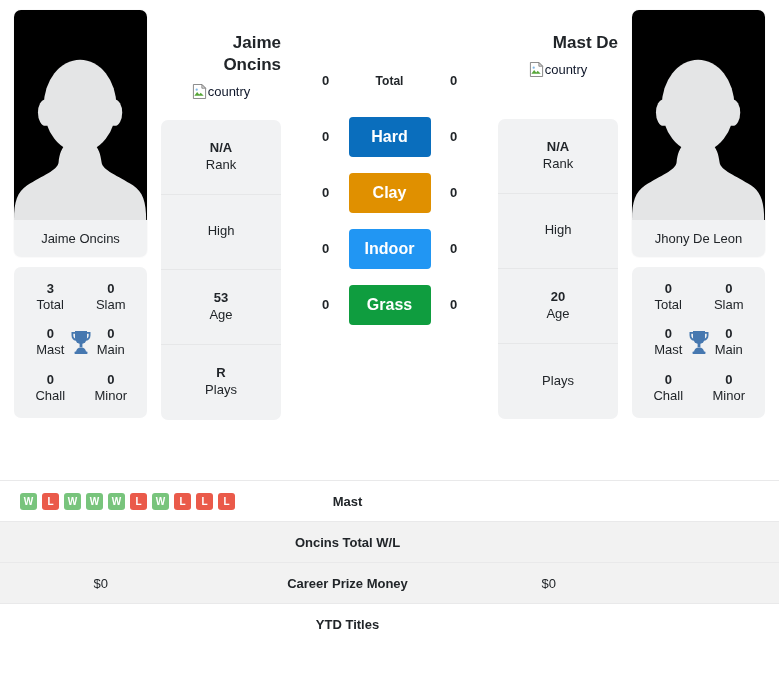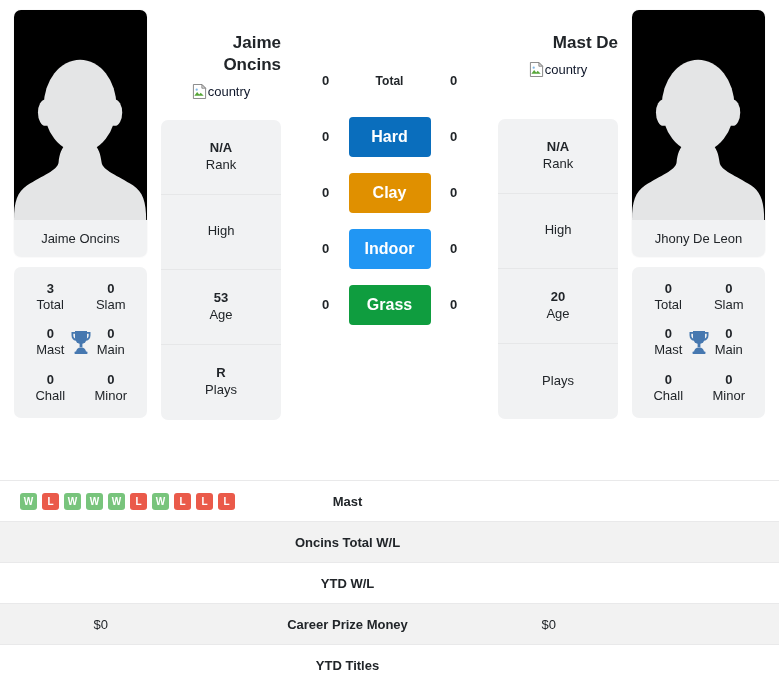--- a/index.html
+++ b/index.html
@@ -472,25 +472,20 @@
       <div class="tmid">Mast</div>
       <div class="tright"></div>
     </div>
 
     <div class="trow alt">
       <div class="tleft"></div>
       <div class="tmid">Oncins Total W/L</div>
       <div class="tright"></div>
     </div>
 
-    <div class="trow">
-      <div class="tleft"></div>
-      <div class="tmid">YTD W/L</div>
-      <div class="tright"></div>
-    </div>
 
     <div class="trow alt">
       <div class="tleft">
         <span class="money">$0</span>
       </div>
       <div class="tmid">Career Prize Money</div>
       <div class="tright">$0</div>
     </div>
 
     <div class="trow">

